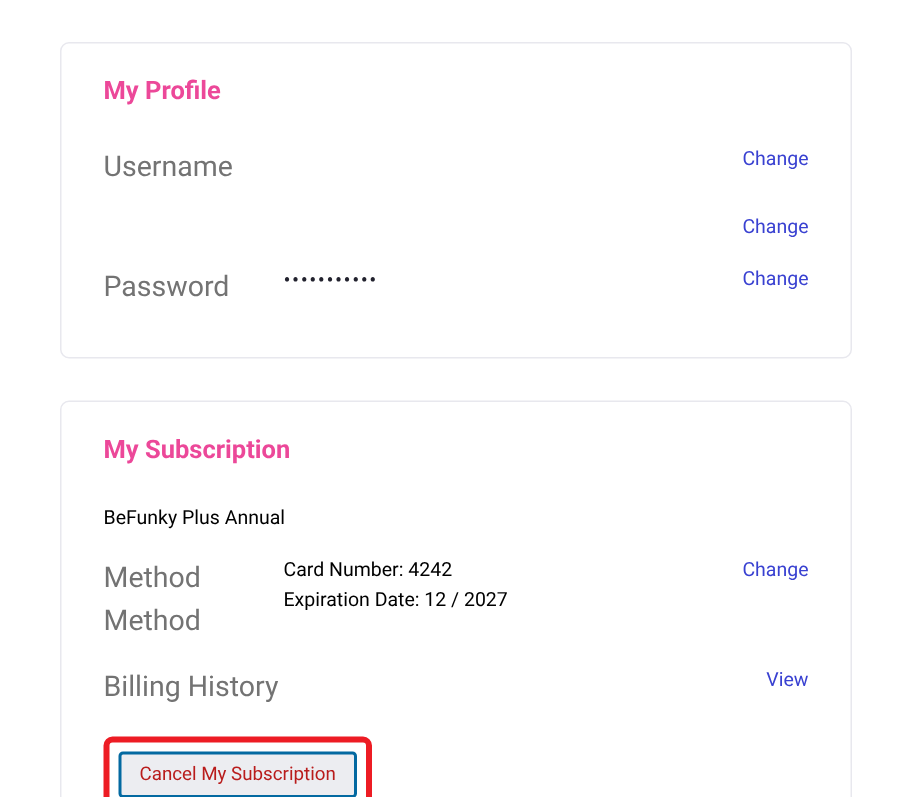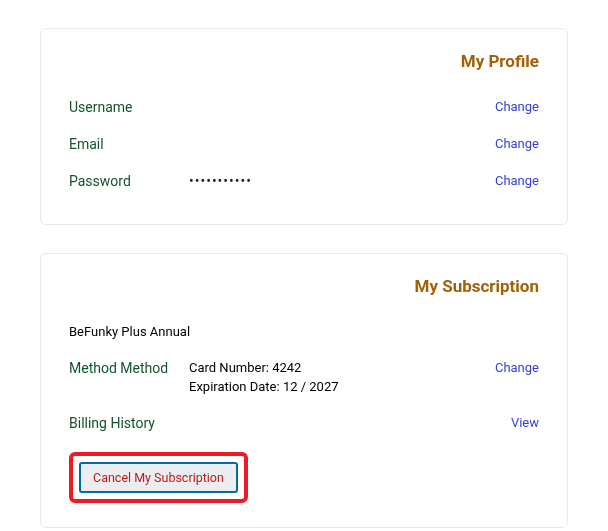--- a/index.html
+++ b/index.html
@@ -13,36 +13,35 @@
     .card {
       border: 1px solid #e8e8ee;
       border-radius: 6px;
       padding: 22px 28px 24px 28px;
       margin-bottom: 28px;
       background: #fff;
     }
     .card h2 {
       font-size: 17px;
       font-weight: 700;
-      color: #a16207;
+      color: #ec4899;
       margin-bottom: 18px;
-      text-align: right;
     }
     .row {
       display: flex;
       align-items: flex-start;
       padding: 8px 0;
       font-size: 13px;
       line-height: 1.5;
     }
     .row .label {
       width: 120px;
       flex: 0 0 120px;
-      color: #14532d;
-      font-size: 14px;
+      color: #737373;
+      font-size: 19px;
     }
     .row .value {
       flex: 1;
       color: #000000;
       font-size: 13px;
     }
     .row .value .multiline {
       display: block;
     }
     .row .action {
@@ -83,21 +82,20 @@
 <div class="card">
   <h2>My Profile</h2>
 
   <div class="row">
     <div class="label">Username</div>
     <div class="value"></div>
     <div class="action">Change</div>
   </div>
 
   <div class="row">
-    <div class="label">Email</div>
     <div class="value"></div>
     <div class="action">Change</div>
   </div>
 
   <div class="row">
     <div class="label">Password</div>
     <div class="value dots">•••••••••••</div>
     <div class="action">Change</div>
   </div>
 </div>

